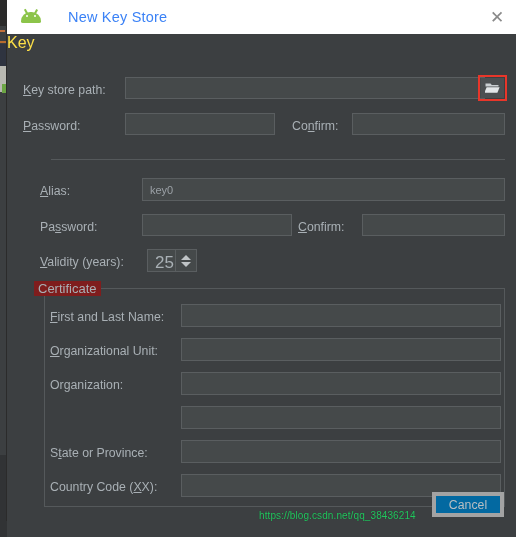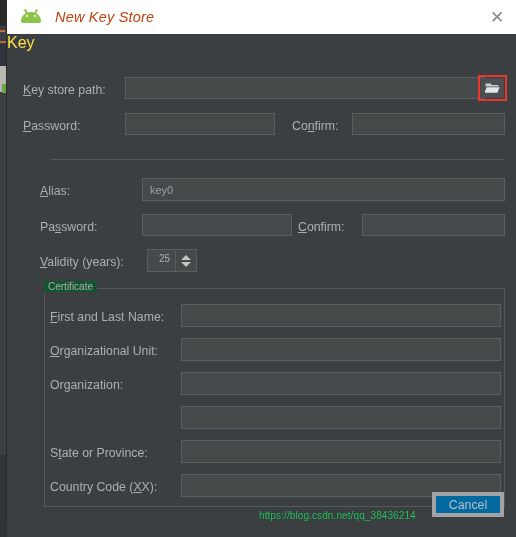--- a/index.html
+++ b/index.html
@@ -43,21 +43,21 @@
     position:absolute;top:-1px;width:1.5px;height:5px;background:#8cc44a;
   }
   #android-icon .ant1{left:4px;transform:rotate(-28deg);}
   #android-icon .ant2{left:14px;transform:rotate(28deg);}
   #android-icon .eye1,#android-icon .eye2{
     position:absolute;top:5px;width:2px;height:2px;background:#ffffff;border-radius:50%;
   }
   #android-icon .eye1{left:5px;}
   #android-icon .eye2{left:13px;}
   #title-text{
-    margin-left:14px;color:#c2410c;font-size:14.5px;letter-spacing:.2px;font-style:italic;
+    margin-left:27px;color:#3b82f6;font-size:14.5px;letter-spacing:.2px;
   }
   #close-btn{
     position:absolute;right:8px;top:7px;width:22px;height:20px;
     display:flex;align-items:center;justify-content:center;
     color:#8a8a8a;font-size:17px;line-height:1;font-family:"DejaVu Sans",sans-serif;
   }
 
   
   #dlg-body{position:absolute;left:0;top:34px;width:509px;height:486px;background:#3c3f41;}
 
@@ -95,34 +95,34 @@
   #alias-field{left:135px;top:144px;width:363px;height:23px;}
   #alias-value{position:absolute;left:143px;top:150px;color:#9ba1a6;font-size:11px;}
 
   #kpw-label{left:33px;top:186px;}
   #kpw-field{left:135px;top:180px;width:150px;height:22px;}
   #kcf-label{left:291px;top:186px;}
   #kcf-field{left:355px;top:180px;width:143px;height:22px;}
 
   #val-label{left:33px;top:221px;}
   #spinner{position:absolute;left:140px;top:215px;width:50px;height:23px;border:1px solid #5a5e60;background:#45494a;box-sizing:border-box;}
-  #spin-value{position:absolute;left:5px;top:3px;width:23px;text-align:center;color:#a9b0b5;font-size:10px;}
+  #spin-value{position:absolute;left:5px;top:3px;width:23px;text-align:center;color:#a9b0b5;font-size:17px;}
   #spin-btns{position:absolute;right:0;top:0;width:20px;height:21px;border-left:1px solid #5a5e60;display:flex;flex-direction:column;align-items:center;justify-content:center;}
   #spin-btns .ar{width:0;height:0;border-left:5px solid transparent;border-right:5px solid transparent;}
   #spin-btns .up{border-bottom:5px solid #c0c4c6;margin-bottom:2px;}
   #spin-btns .dn{border-top:5px solid #c0c4c6;}
 
   
   #cert-group{
     position:absolute;left:37px;top:254px;width:461px;height:219px;
     border:1px solid #55595b;box-sizing:border-box;
   }
   #cert-legend{
-    position:absolute;left:37px;top:247px;background:#14532d;padding:0 4px;
-    color:#a9b0b5;font-size:10px;
+    position:absolute;left:27px;top:247px;background:#7f1d1d;padding:0 4px;
+    color:#a9b0b5;font-size:13px;
   }
   .cert-lbl{position:absolute;color:#a9b0b5;font-size:12.3px;white-space:nowrap;}
   .cert-field{position:absolute;left:174px;width:320px;height:23px;background:#45494a;border:1px solid #5a5e60;box-sizing:border-box;}
 
   
   #ok-btn{
     position:absolute;left:342px;top:492px;width:72px;height:25px;
     background:#3a6a9c;border:1px solid #4477a8;box-sizing:border-box;
     color:#ffffff;font-size:12.3px;display:flex;align-items:center;justify-content:center;
   }

